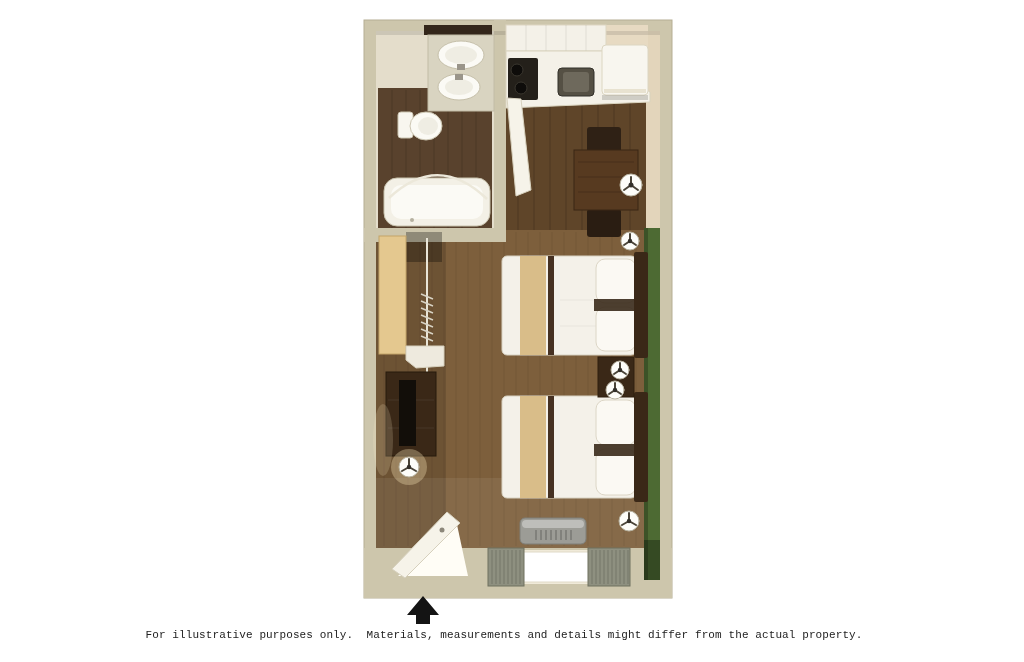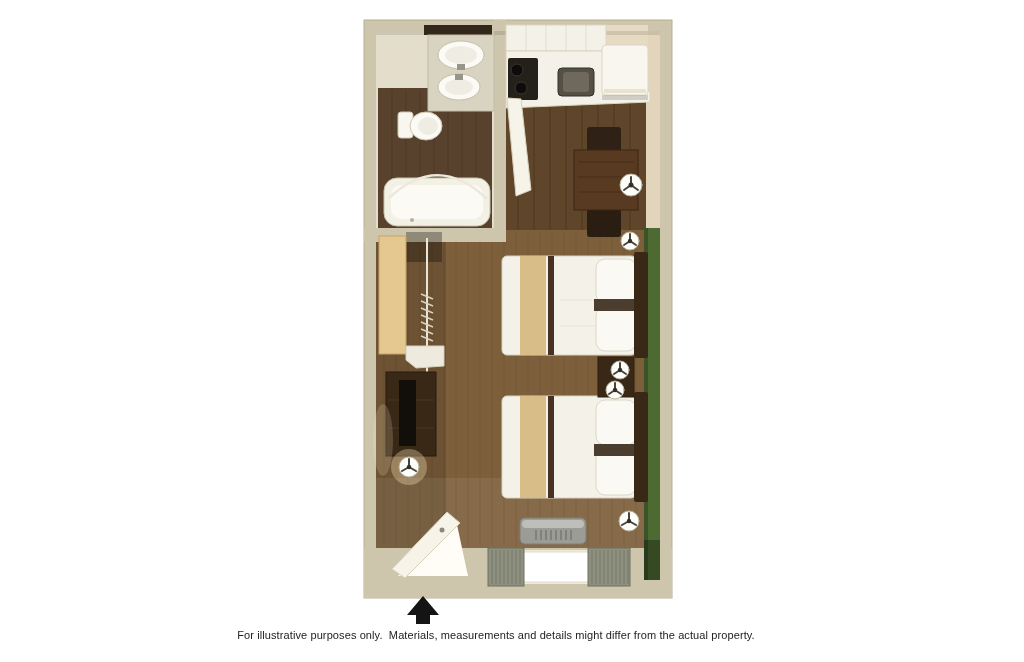--- a/index.html
+++ b/index.html
@@ -2,22 +2,22 @@
 <html><head>
 <meta charset="utf-8">
 <style>
   html,body{margin:0;padding:0;}
   body{
     width:1024px;height:662px;background:#ffffff;position:relative;overflow:hidden;
     font-family:"Liberation Sans", sans-serif;
   }
   #plan-svg{position:absolute;left:0;top:0;}
   .caption{
-    position:absolute;left:0;top:629px;width:992px;text-align:center;
-    font-size:11px;color:#222;letter-spacing:0.1px;white-space:pre-wrap;
+    position:absolute;left:8px;top:629px;width:992px;text-align:center;
+    font-size:11px;color:#222;letter-spacing:0.1px;white-space:pre-wrap;font-family:Liberation Mono, monospace;
   }
 </style>
 </head>
 <body>
 
 <svg id="plan-svg" width="1024" height="662" viewBox="0 0 1024 662">
 
   <rect x="364" y="20" width="308" height="578" stroke="#b5ae93" stroke-width="1" fill="#cdc6ac"></rect>
 
   <g>

